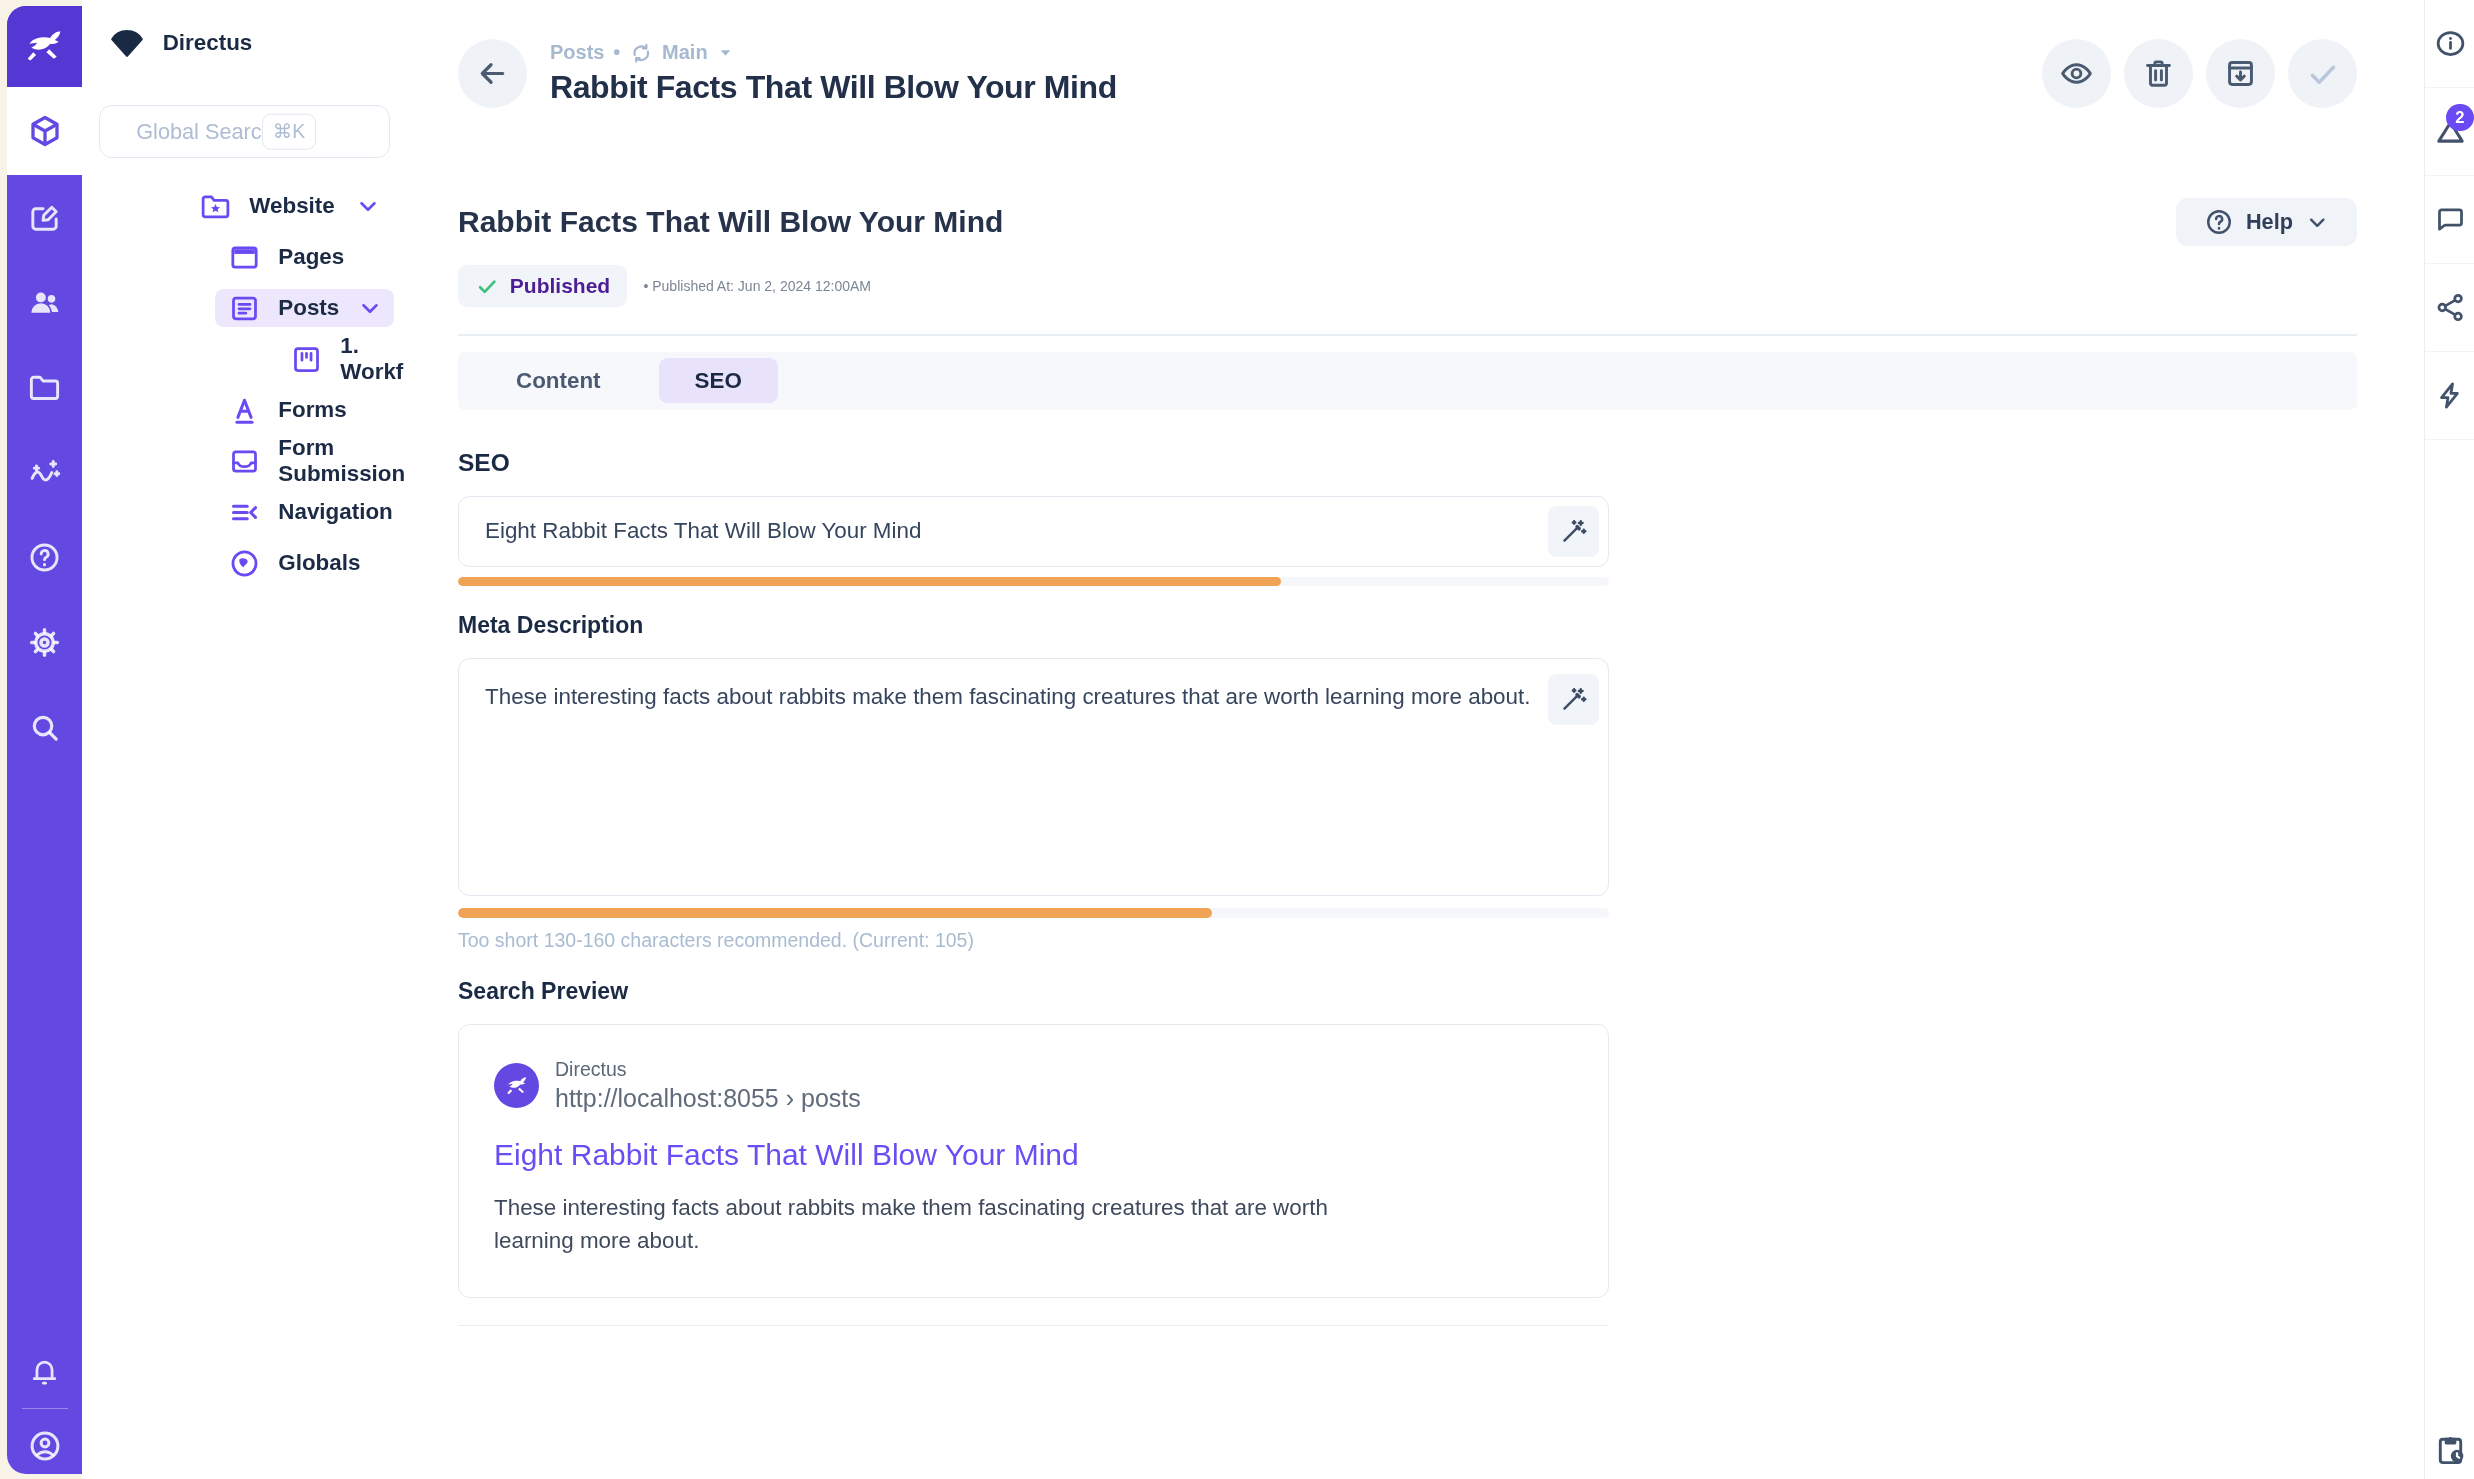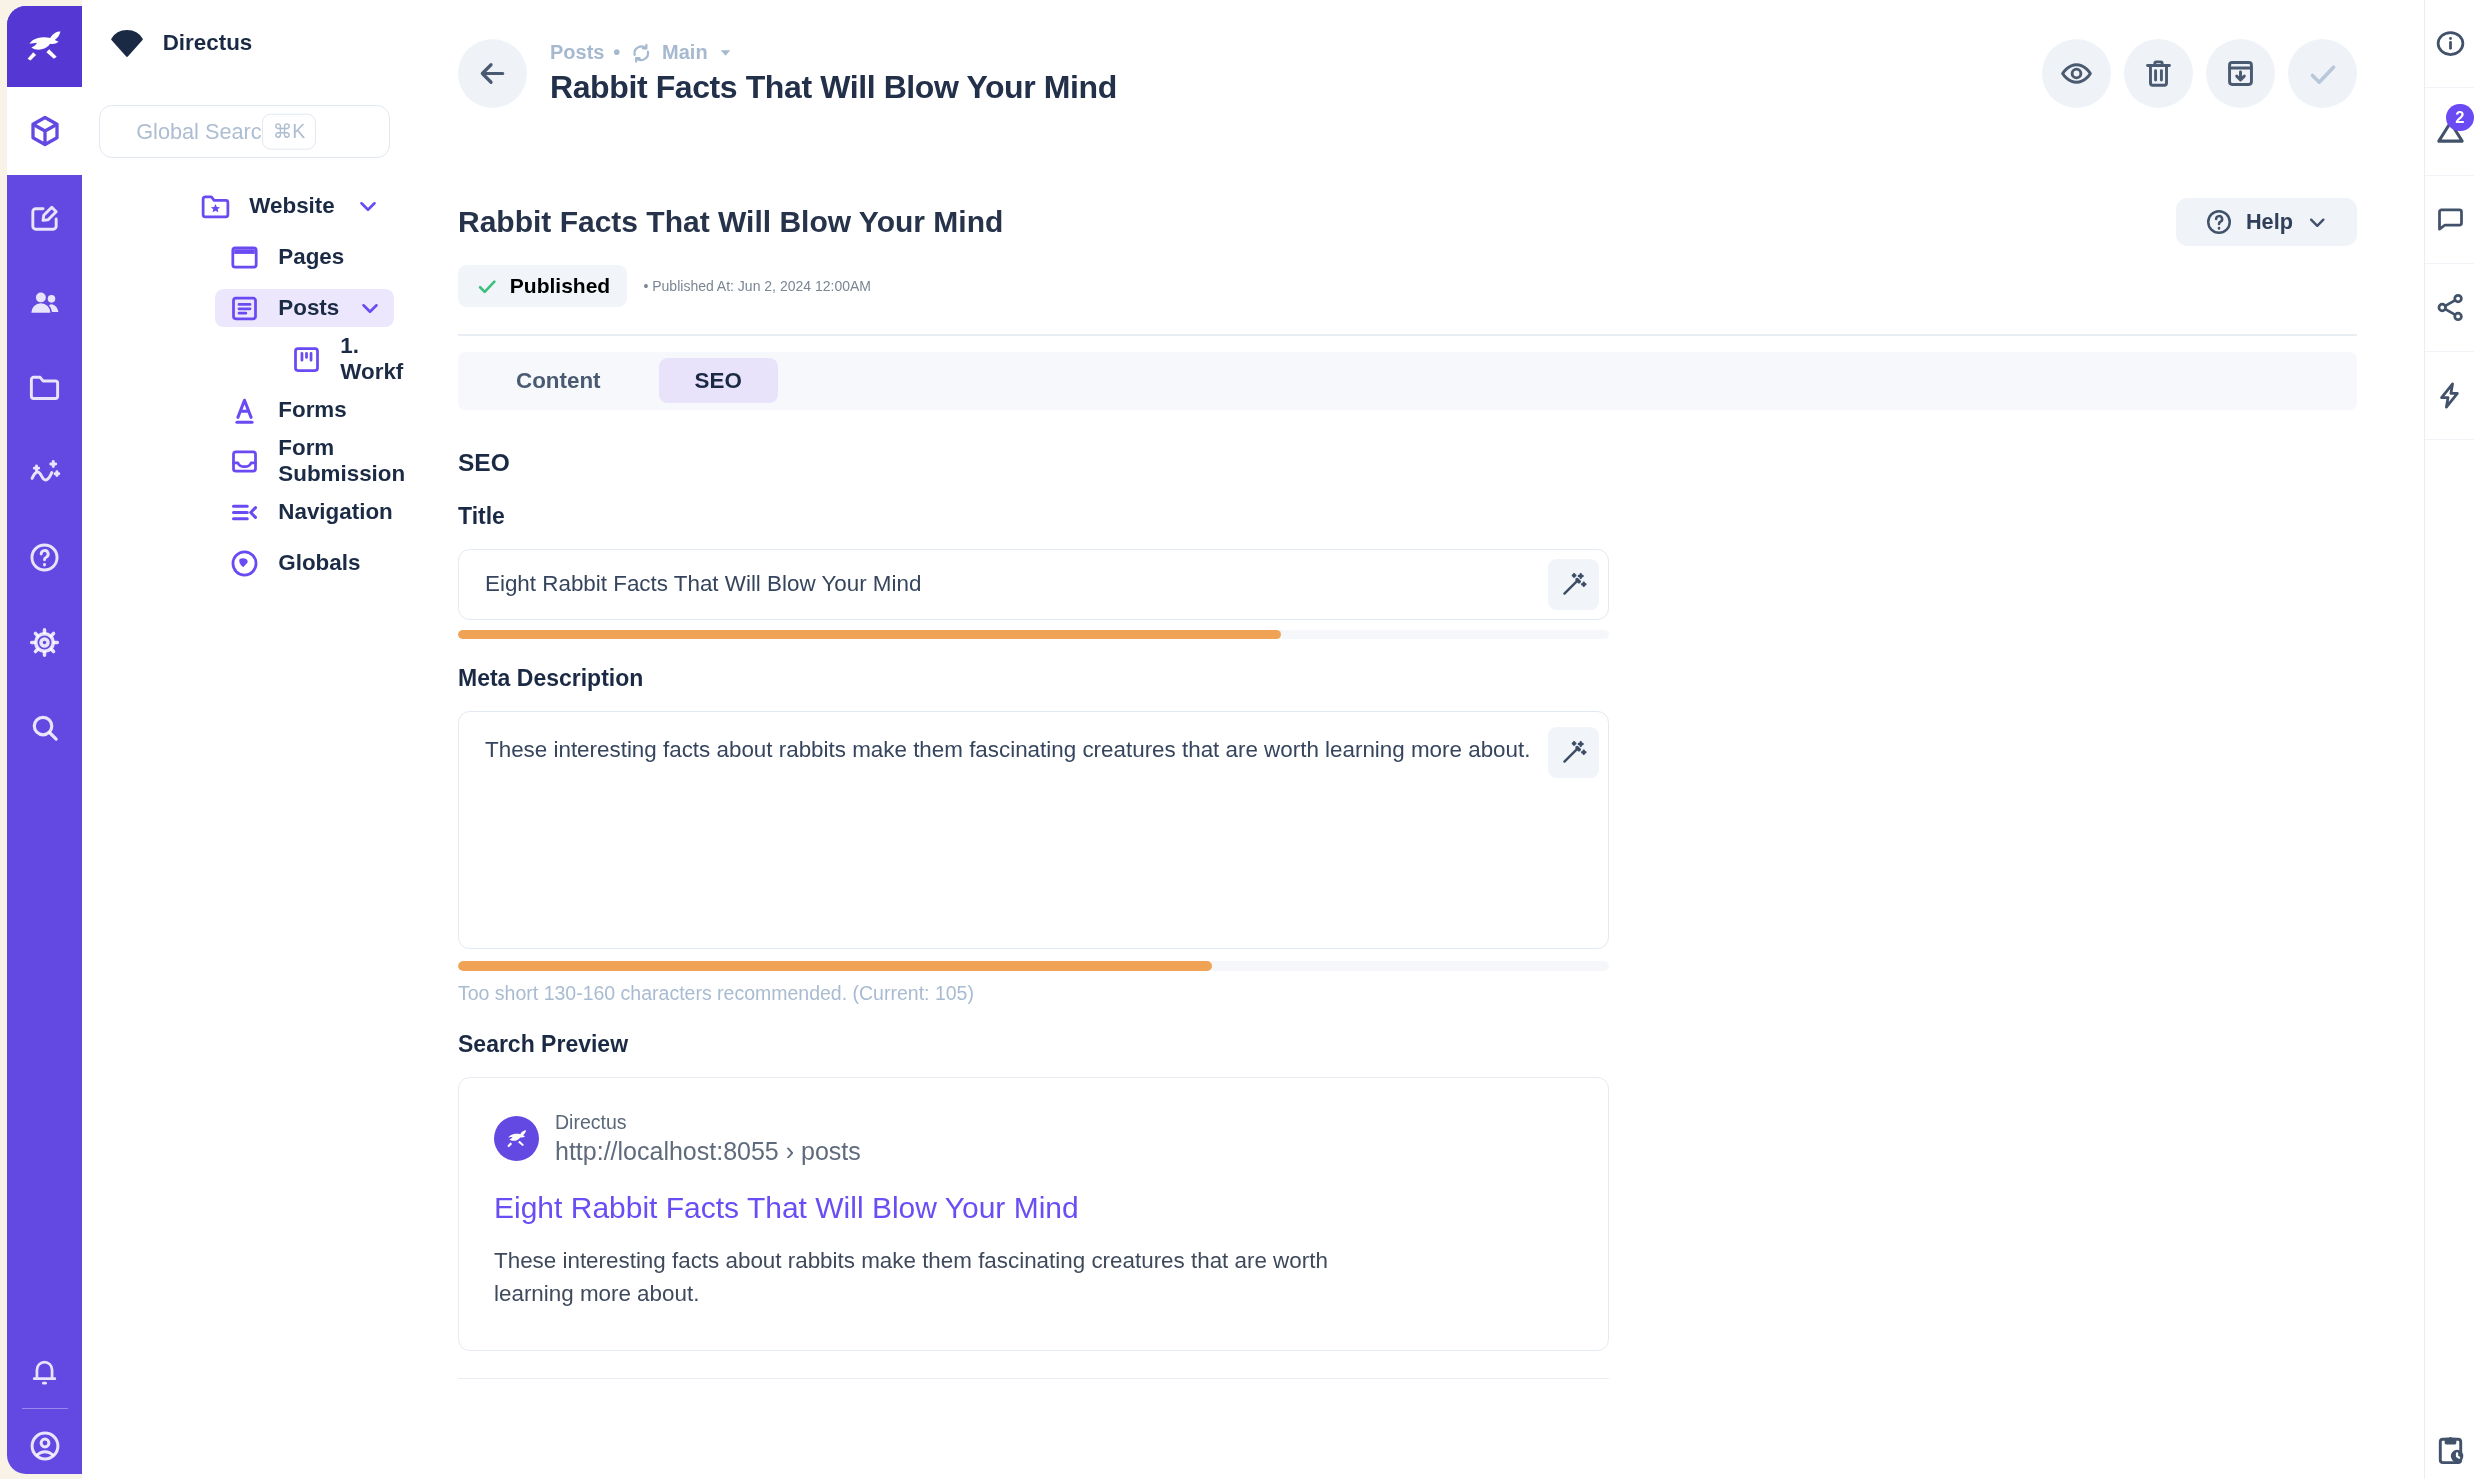--- a/index.html
+++ b/index.html
@@ -50,21 +50,21 @@
   .hdr-actions { margin-left:auto; display:flex; gap:13px; }
   .muted-check { color:#B9C7DA; }
 
   .item-row { display:flex; align-items:center; margin-top:90px; }
   .item-heading { font-size:30px; font-weight:700; color:#26334A; }
   .help-pill { margin-left:auto; height:48px; background:#F0F3F8; border-radius:11.6px; display:flex; align-items:center;
      gap:11.6px; padding:0 28px; font-size:21.7px; font-weight:600; color:#31405A; cursor:pointer; }
   .help-pill .hicon { color:#42526B; display:flex; }
   .status-row { display:flex; align-items:center; margin-top:19px; gap:16px; }
   .status-pill { display:flex; align-items:center; gap:10px; background:#F1F4F8; border-radius:8.7px; height:42px;
-     padding:0 17.3px; font-size:21px; font-weight:600; color:#000000; }
+     padding:0 17.3px; font-size:21px; font-weight:600; color:#4c1d95; }
   .status-pill .gcheck { color:#3DBF7E; display:flex; }
   .pub-at { font-size:14px; color:#7A8694; }
   .divider { height:1.4px; background:#E9EEF4; margin-top:27.4px; }
   .fields-divider { width:1151px; }
 
   .tabstrip { margin-top:16px; height:58px; background:#F6F8FB; border-radius:7.2px; display:flex; align-items:center; }
   .tab { font-size:22.4px; font-weight:600; color:#4A5A73; margin-left:58px; cursor:pointer; }
   .tab.active { background:#E9E2FB; color:#1B2A44; font-weight:700; border-radius:8.7px; height:45px;
      display:flex; align-items:center; padding:0 36px; }
 
@@ -412,21 +412,20 @@
     <div class="divider"></div>
 
     <div class="tabstrip">
       <div class="tab">Content</div>
       <div class="tab active">SEO</div>
     </div>
 
     <div class="fields">
       <div class="sec-label">SEO</div>
 
-      <div class="fld-label">Title</div>
       <div class="input-wrap">
         <input class="text-input" type="text" value="Eight Rabbit Facts That Will Blow Your Mind" style="">
         <div class="wand-btn wand-title">
           <span>
             <svg class="ic" width="29" height="29" viewBox="0 0 24 24" fill="none" stroke="currentColor" stroke-width="2" stroke-linecap="round">
                 <path d="M4.5 19.5L15.5 8.5"></path>
                 <path d="M15 8l1.6 1.6" stroke-width="3"></path>
                 <path d="M18 3.5v3M16.5 5h3M20.5 10.5v2.6M19.2 11.8h2.6M12.5 3.5v2M11.5 4.5h2"></path>
               </svg>
           </span>

